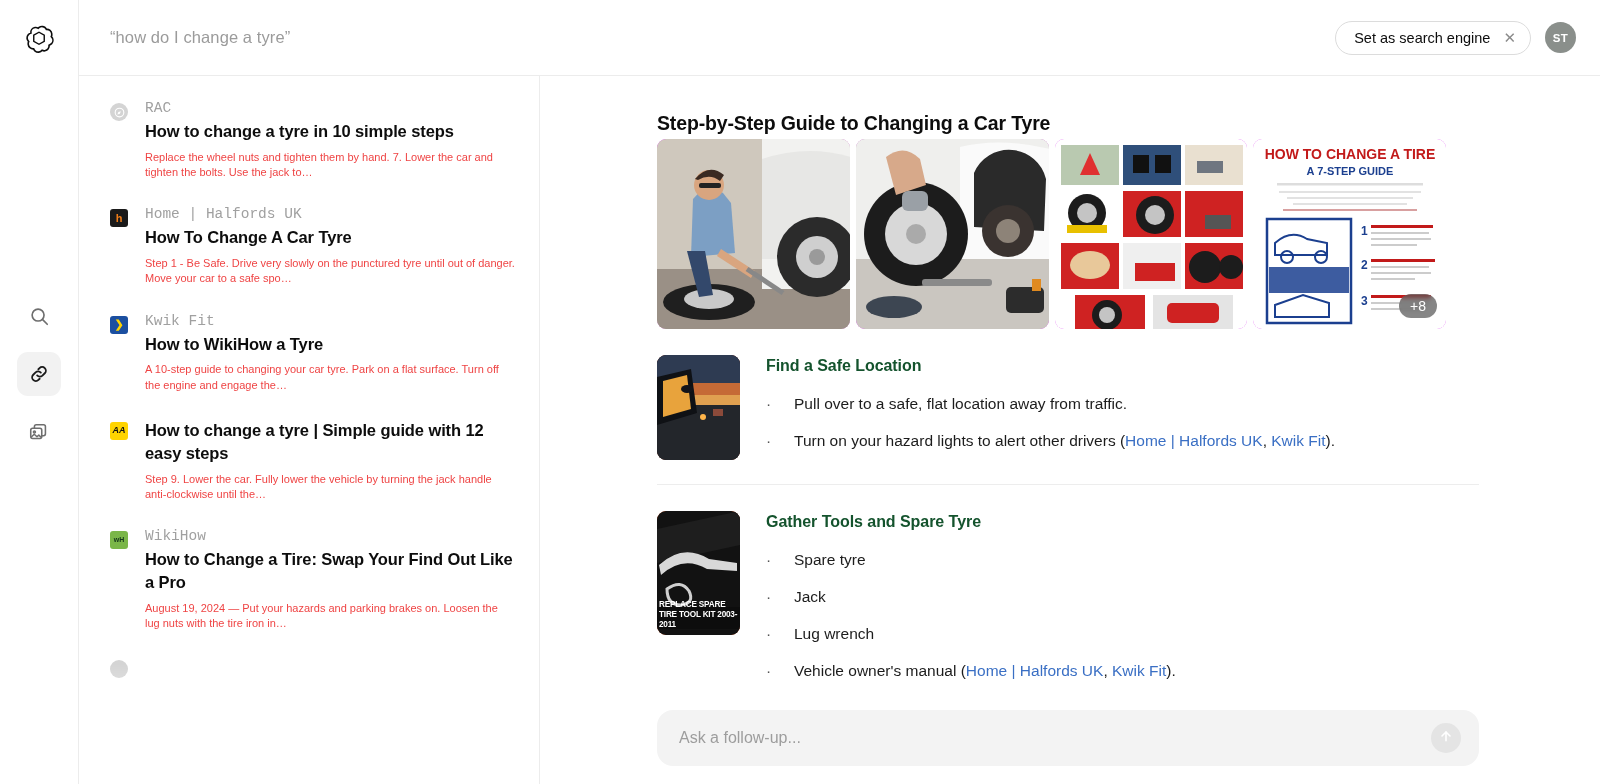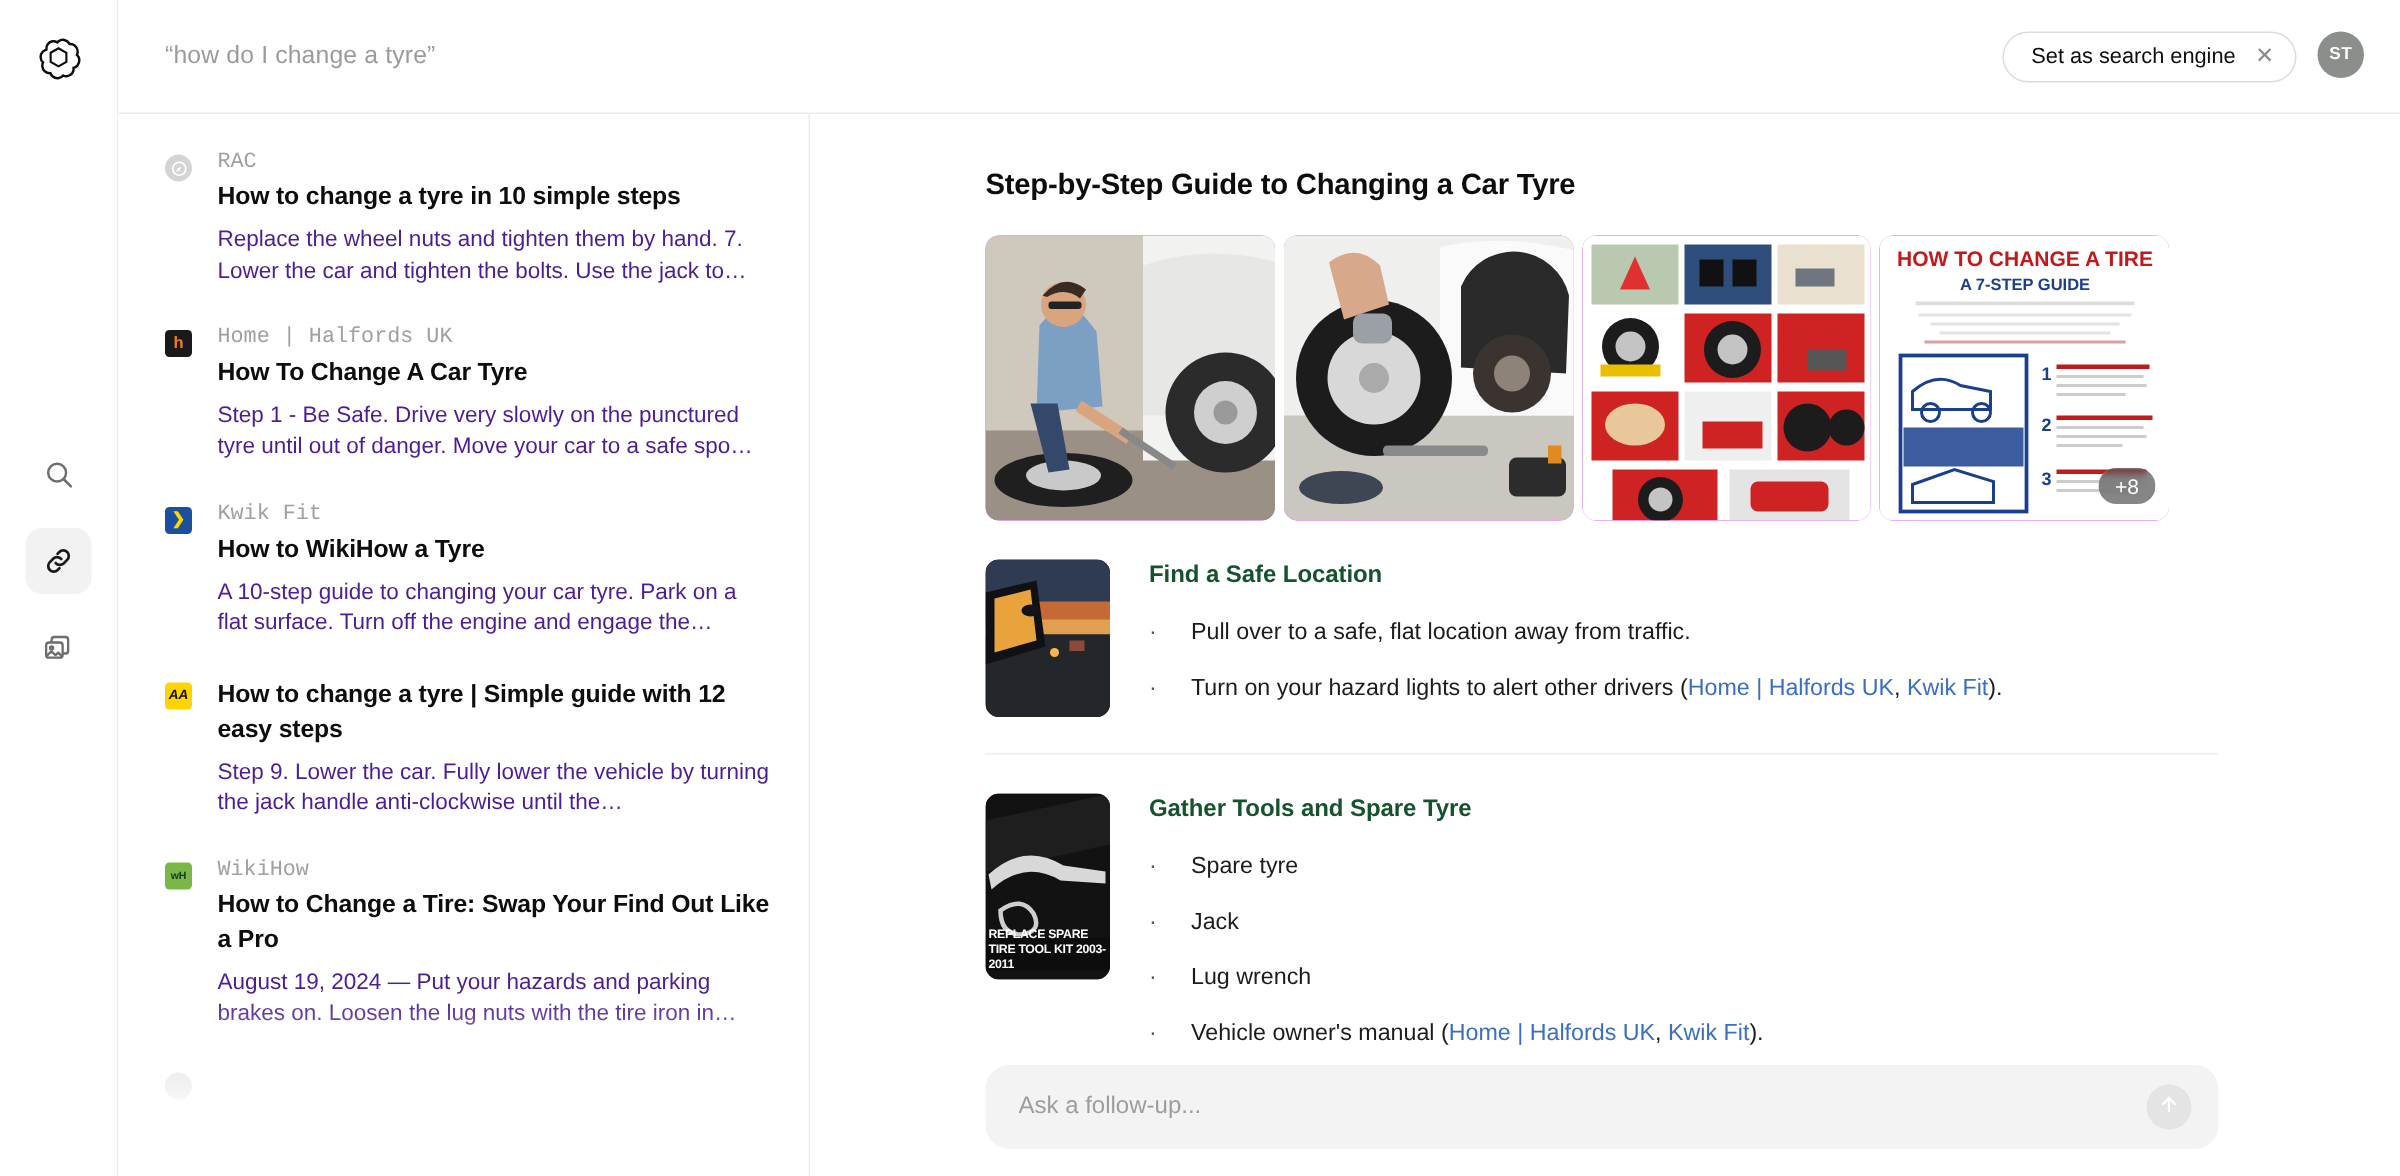--- a/index.html
+++ b/index.html
@@ -39,21 +39,21 @@
     height: 76px; flex: 0 0 76px;
     border-bottom: 1px solid #ececec;
     display: flex; align-items: center;
     padding: 0 24px 0 31px;
     background: #fff;
   }
   .query {
     font-size: 16.5px; color: #9b9b9b; letter-spacing: .1px;
     white-space: nowrap; overflow: hidden;
   }
-  .header-right { margin-left: auto; display: flex; gap: 14px; }
+  .header-right { margin-left: auto; display: flex; align-items: center; gap: 14px; }
   .pill {
     display: flex; align-items: center; gap: 13px;
     height: 34px; padding: 0 14px 0 18px;
     border: 1px solid #dcdcdc; border-radius: 18px;
     font-size: 14.5px; color: #0d0d0d; cursor: pointer; background:#fff;
     white-space: nowrap;
   }
   .pill-x { color: #8b8b8b; font-size: 15px; line-height: 1; cursor: pointer; }
   .avatar {
     width: 31px; height: 31px; border-radius: 50%;
@@ -83,33 +83,33 @@
   .fav.halfords { background: #1a1a1a; color: #f07d18; border-radius: 3px; font-size: 11px; }
   .fav.kwik { background: #1b4fa0; color: #ffd400; border-radius: 3px; font-size: 11px; }
   .fav.aa { background: #ffd400; color: #111; border-radius: 3px; font-size: 9px; font-style: italic; }
   .fav.wikihow { background: #7ab648; color: #14361a; border-radius: 3px; font-size: 7px; }
   .res-body { min-width: 0; flex: 1; }
   .res-source { font-size: 14.5px; color: #a0a0a0; margin-bottom: 4px; font-family: Liberation Mono, monospace; }
   .res-title {
     font-size: 16.5px; font-weight: 700; color: #0d0d0d;
     line-height: 1.39; margin-bottom: 7px; letter-spacing: -.1px;
   }
-  .res-snippet { font-size: 15px; color: #4c1d95; line-height: 1.38; }
+  .res-snippet { font-size: 11px; color: #ef4444; line-height: 1.38; }
   .fade-mask {
     position: absolute; left: 0; right: 0; bottom: 0; height: 120px;
     background: linear-gradient(to bottom, rgba(255,255,255,0) 0%, #fff 72%);
     pointer-events: none;
   }
 
   
   .answer-col { flex: 1; position: relative; overflow: hidden; background: #fff; min-width: 0; }
   .answer-inner { padding: 36px 0 0 117px; }
   .answer-h1 {
     font-size: 19.5px; font-weight: 700; letter-spacing: -.15px;
-    color: #0d0d0d; margin-bottom: 22px;
+    color: #0d0d0d; margin-bottom: 4px;
   }
 
   
   .gallery { display: flex; gap: 6px; width: 789px; }
   .gimg {
     width: 194px; height: 190px; border-radius: 9px; overflow: hidden;
     position: relative; cursor: pointer; background: #d946ef;
   }
   .gimg:last-child { position: relative; }
   .badge-more {

